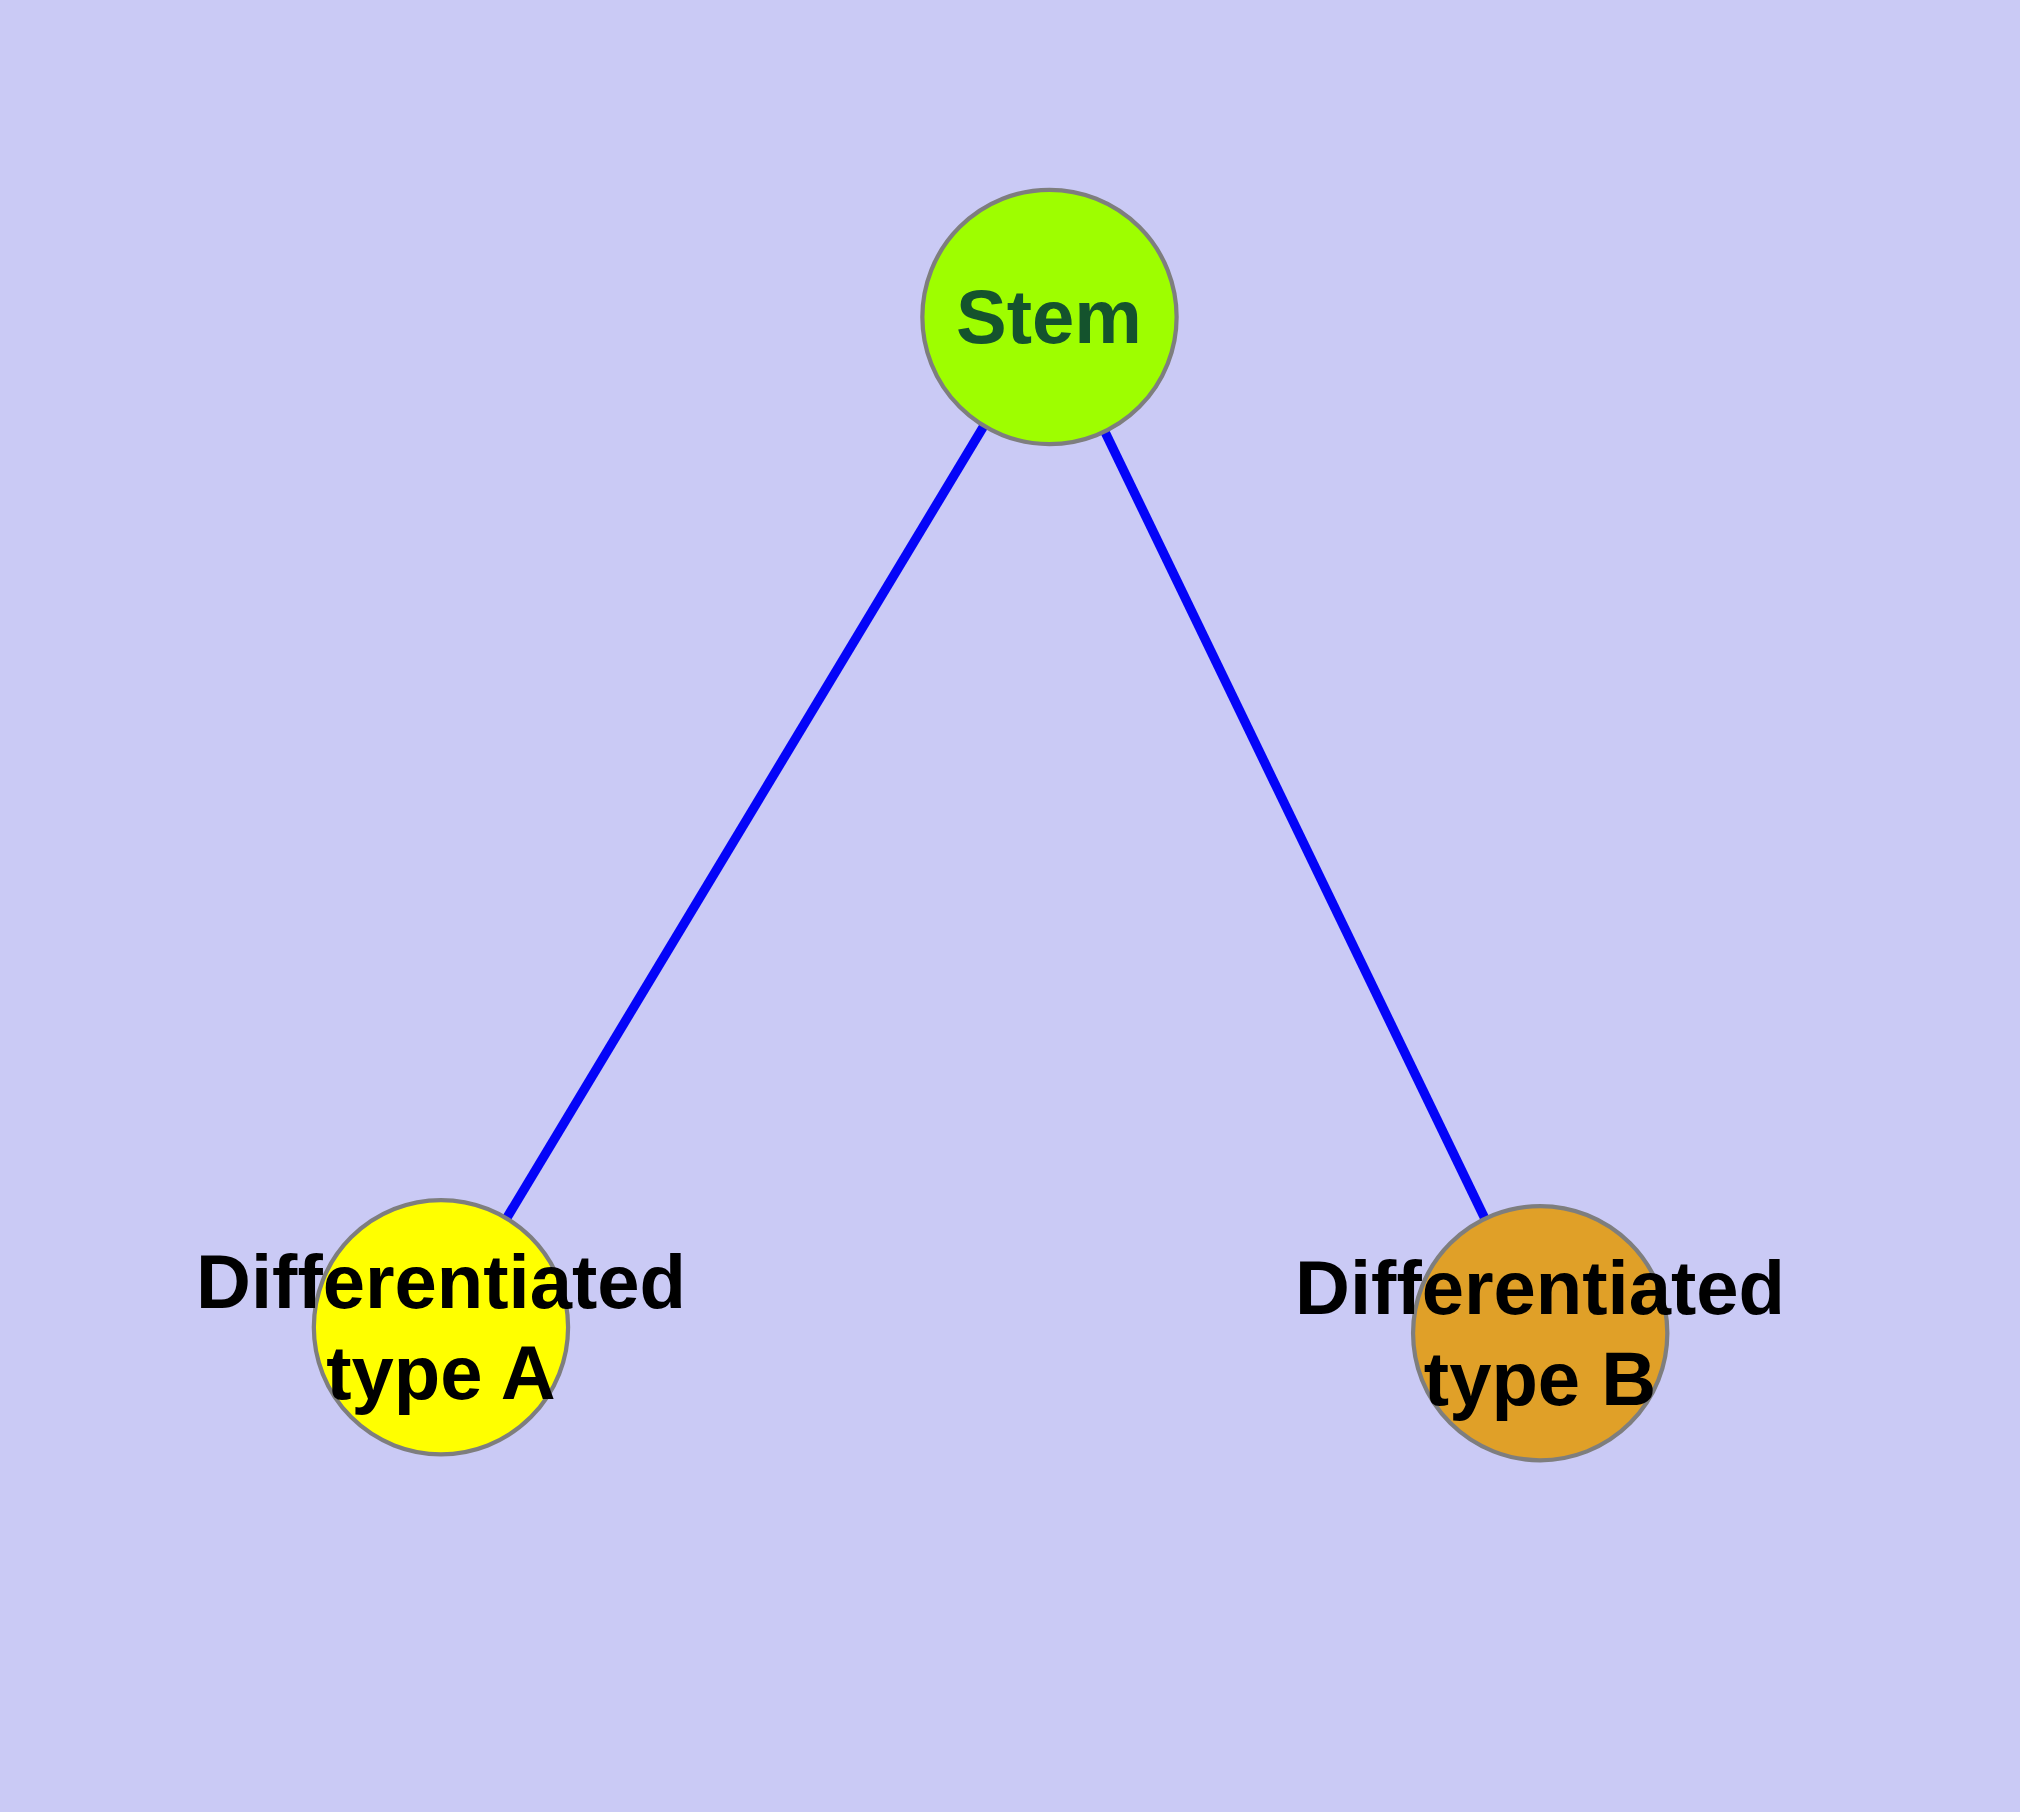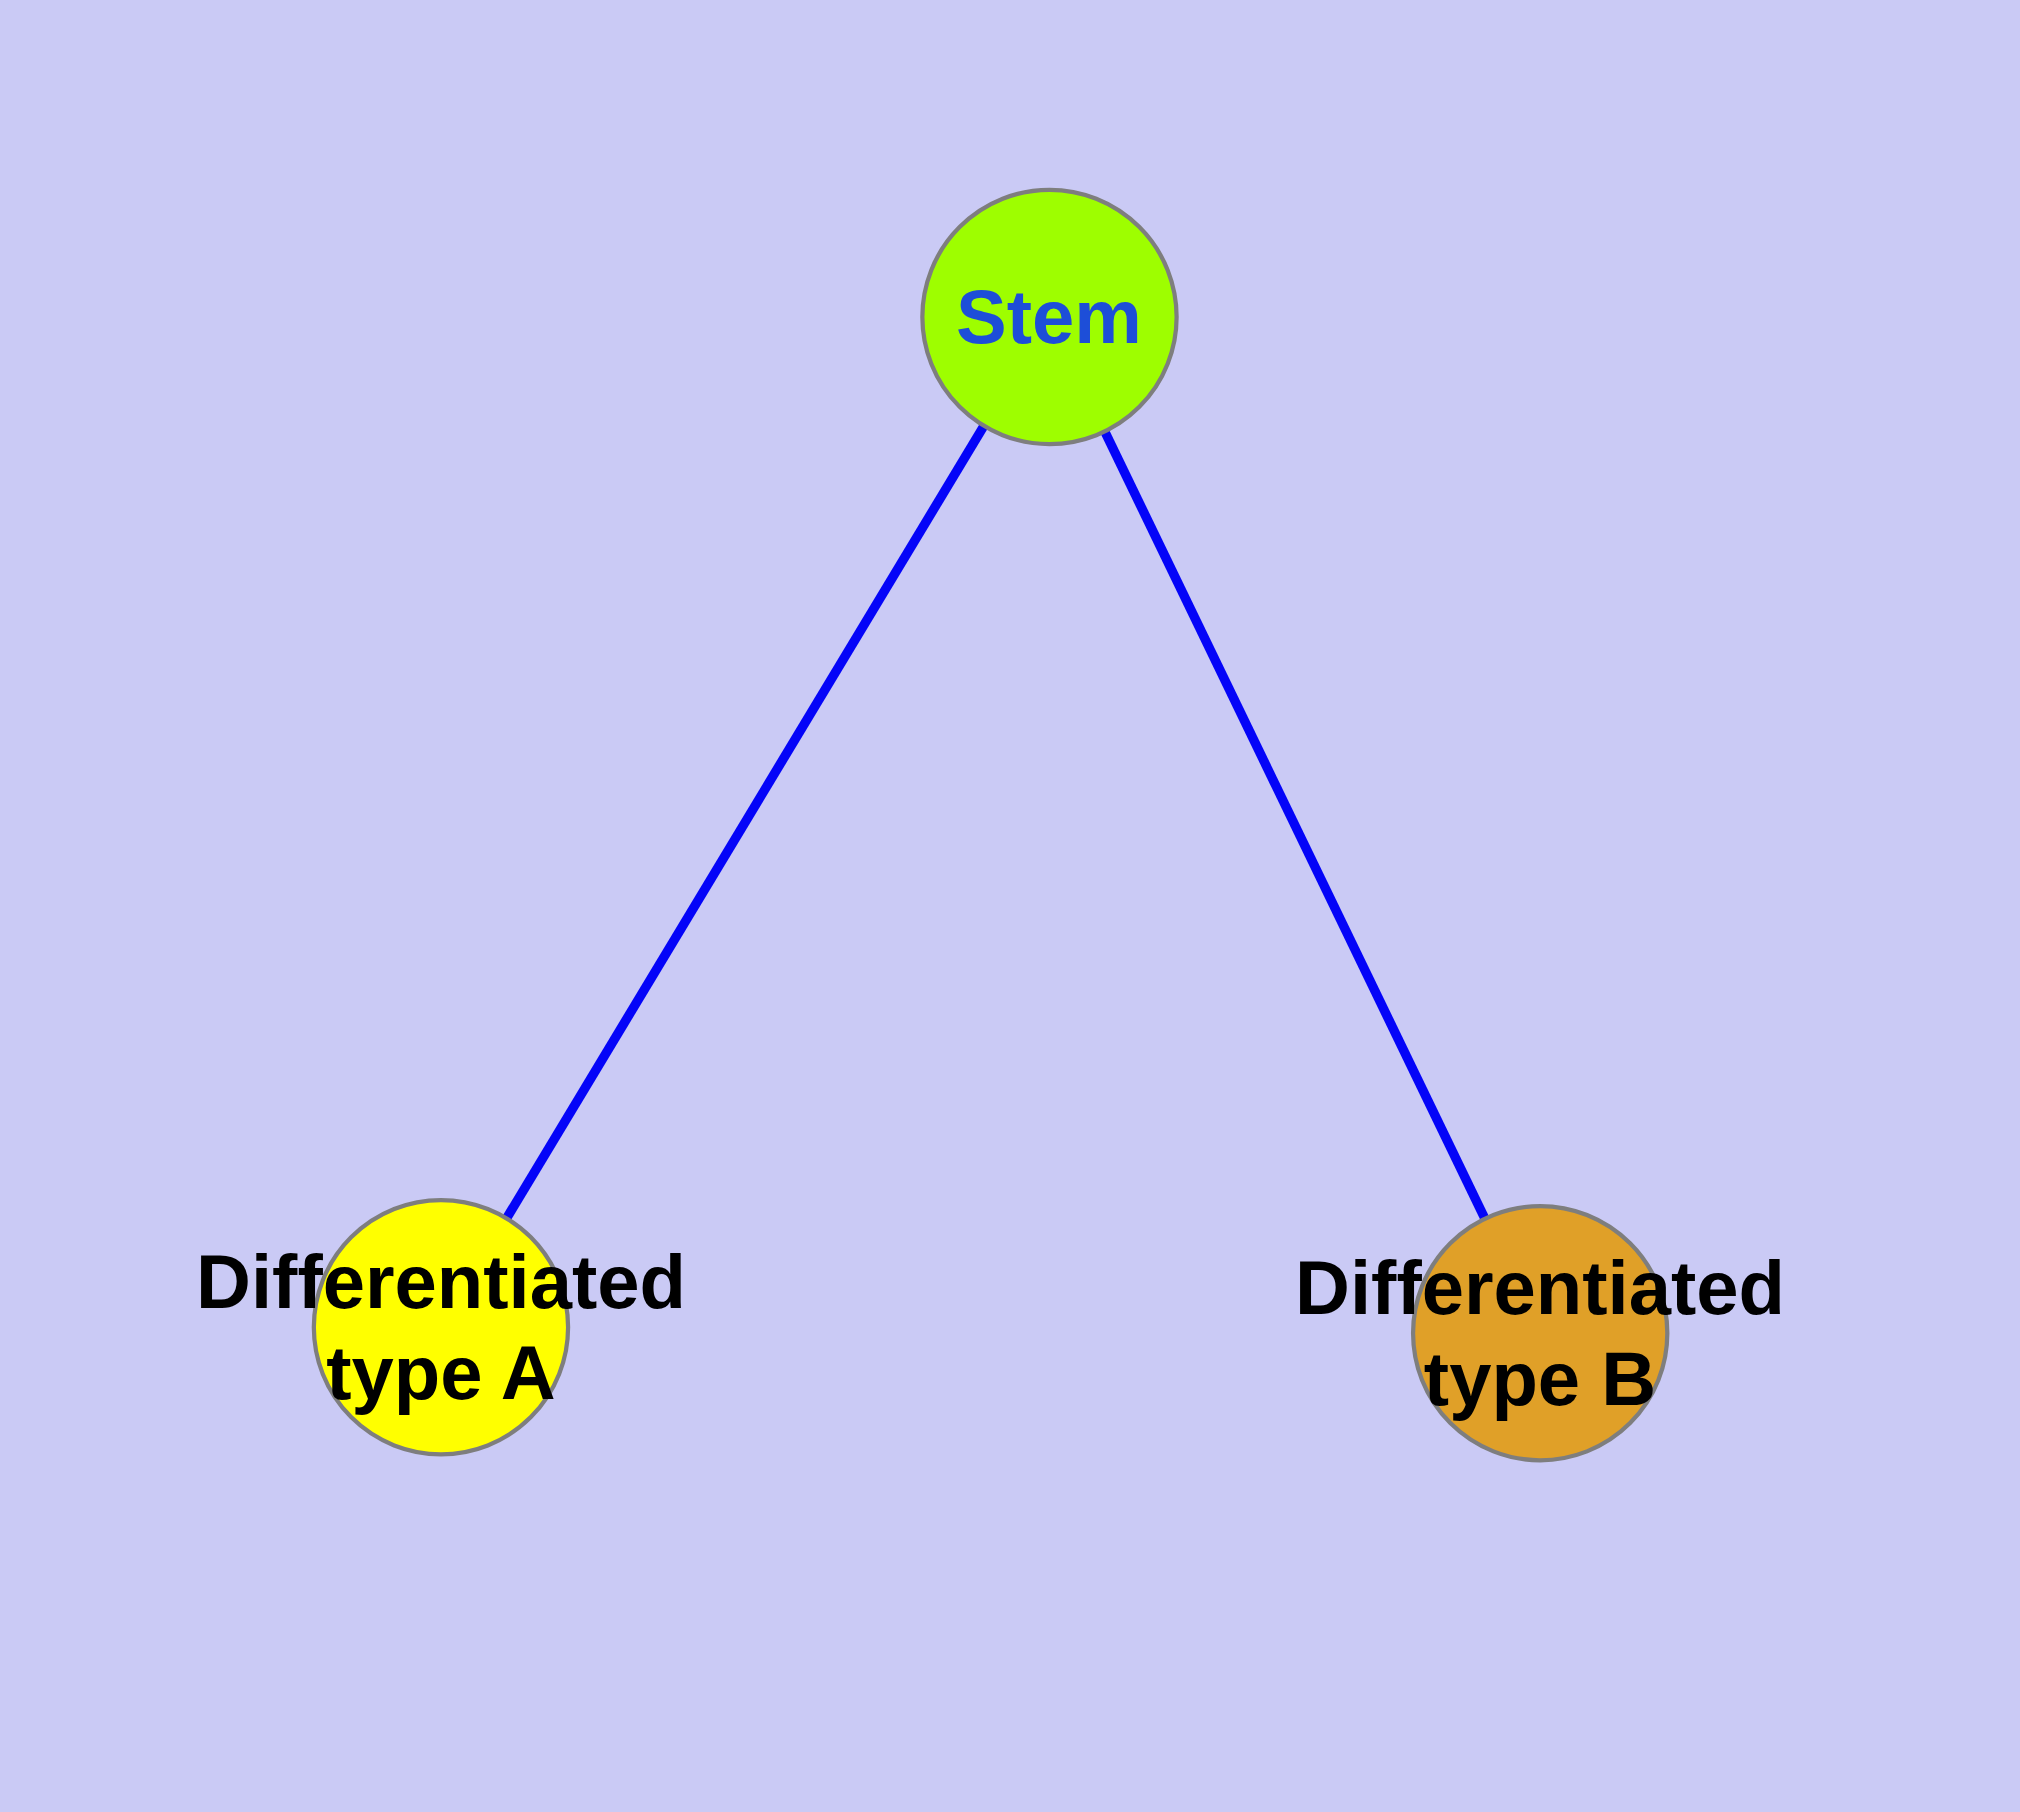--- a/index.html
+++ b/index.html
@@ -42,19 +42,19 @@
 <div class="stage">
   <svg viewBox="0 0 2384 2138" xmlns="http://www.w3.org/2000/svg">
     <rect x="0" y="0" width="2384" height="2138" fill="#CACAF5"></rect>
     <line x1="1238" y1="374" x2="520" y2="1566" stroke="#0404F8" stroke-width="11"></line>
     <line x1="1238" y1="374" x2="1817" y2="1573" stroke="#0404F8" stroke-width="11"></line>
     <circle cx="1238" cy="374" r="150" fill="#9EFE00" stroke="#7E7E7E" stroke-width="5"></circle>
     <circle cx="520" cy="1566" r="150" fill="#FFFF00" stroke="#7E7E7E" stroke-width="5"></circle>
     <circle cx="1817" cy="1573" r="150" fill="#E0A028" stroke="#7E7E7E" stroke-width="5"></circle>
   </svg>
 
-  <div class="node-label" style="left: 1049px; top: 317px; color: #1d4ed8;">Stem</div>
+  <div class="node-label" style="left: 1049px; top: 317px; color: #14532d;">Stem</div>
   <div class="node-label" style="left: 441px; top: 1327px; color: rgb(0, 0, 0);">Differentiated
 type A</div>
   <div class="node-label" style="left: 1540px; top: 1333px; color: rgb(0, 0, 0);">Differentiated
 type B</div>
 </div>
 
 
 </body></html>

